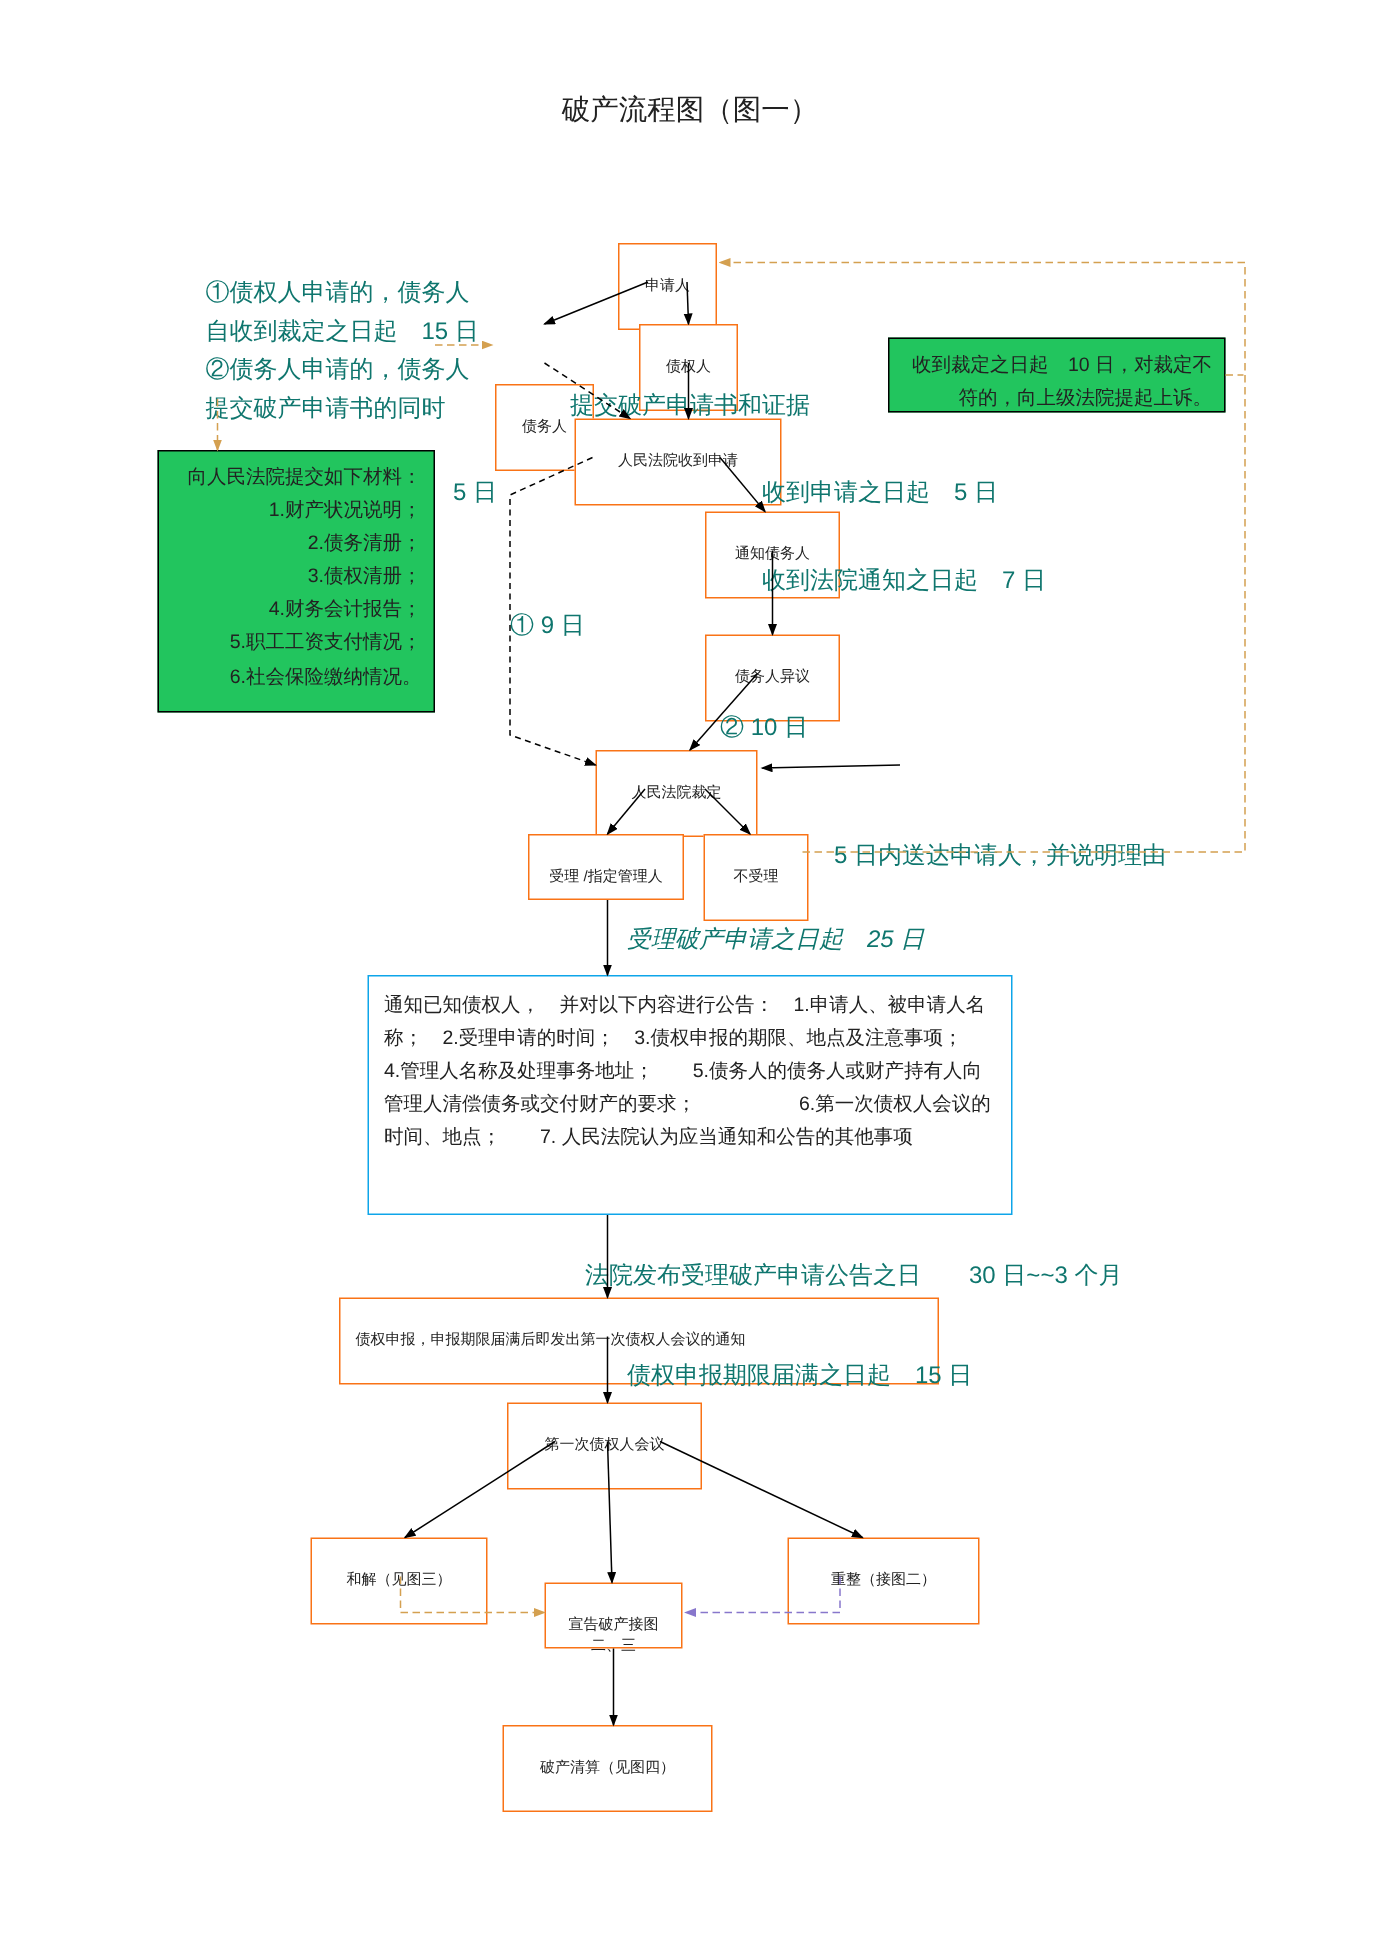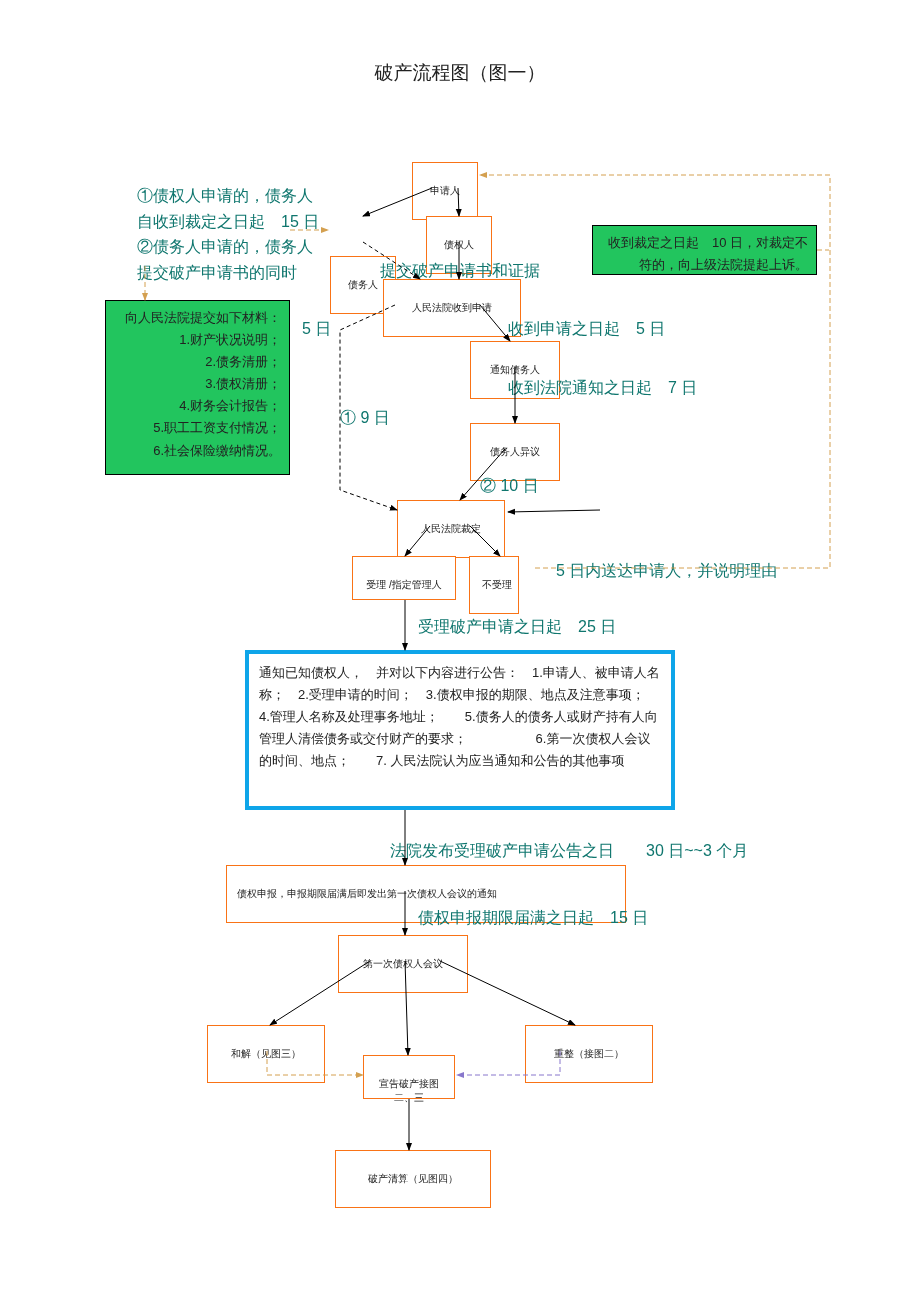--- a/index.html
+++ b/index.html
@@ -47,21 +47,21 @@
       background: #22c55e;
       font-size: 13px;
       color: #222;
       padding: 6px 8px;
       box-sizing: border-box;
       line-height: 1.7;
       text-align: right;
     }
     .wide-box {
       position: absolute;
-      border: 4px solid #0ea5e9;
+      border: 1px solid #0ea5e9;
       background: #fff;
       font-size: 13px;
       color: #222;
       padding: 8px 10px;
       box-sizing: border-box;
       line-height: 1.7;
       text-align: left;
     }
     svg {
       position: absolute;
@@ -112,40 +112,40 @@
   <div class="text" style="left:340px;top:405px;">① 9 日</div>
 
   <div class="box" style="left:470px;top:423px;width:90px;">债务人异议</div>
 
   <div class="text" style="left:480px;top:473px;">② 10 日</div>
 
   <div class="box" style="left:397px;top:500px;width:108px;">人民法院裁定</div>
 
 
   <div class="box" style="left:352px;top:556px;width:104px;height:44px;">受理 /指定管理人</div>
-  <div class="box" style="left:469px;top:556px;width:50px;text-align:right;">不受理</div>
+  <div class="box" style="left:469px;top:556px;width:70px;">不受理</div>
 
   <div class="text" style="left:556px;top:558px;">5 日内送达申请人，并说明理由</div>
-  <div class="text" style="left:418px;top:614px;">受理破产申请之日起　25 日</div>
+  <div class="text" style="left:418px;top:614px;font-style:italic;">受理破产申请之日起　25 日</div>
 
   <div class="wide-box" style="left:245px;top:650px;width:430px;height:160px;">通知已知债权人，　并对以下内容进行公告：　1.申请人、被申请人名称；　2.受理申请的时间；　3.债权申报的期限、地点及注意事项；　4.管理人名称及处理事务地址；　　5.债务人的债务人或财产持有人向管理人清偿债务或交付财产的要求；　　　　　 6.第一次债权人会议的时间、地点；　　7. 人民法院认为应当通知和公告的其他事项</div>
 
   <div class="text" style="left:390px;top:838px;">法院发布受理破产申请公告之日　　30 日~~3 个月</div>
 
   <div class="box" style="left:226px;top:865px;width:400px;text-align:left;padding-left:10px;">债权申报，申报期限届满后即发出第一次债权人会议的通知</div>
 
   <div class="text" style="left:418px;top:905px;">债权申报期限届满之日起　15 日</div>
 
   <div class="box" style="left:338px;top:935px;width:130px;">第一次债权人会议</div>
 
   <div class="box" style="left:207px;top:1025px;width:118px;">和解（见图三）</div>
   <div class="box" style="left:363px;top:1055px;width:92px;height:44px;">宣告破产接图二、三</div>
   <div class="box" style="left:525px;top:1025px;width:128px;">重整（接图二）</div>
 
-  <div class="box" style="left:335px;top:1150px;width:156px;">破产清算（见图四）</div>
+  <div class="box" style="left:335px;top:1150px;width:140px;">破产清算（见图四）</div>
 
   <svg width="920" height="1303">
     <defs>
       <marker id="arrow" markerWidth="8" markerHeight="8" refX="7" refY="3" orient="auto">
         <path d="M0,0 L8,3 L0,6 Z" fill="#000"></path>
       </marker>
       <marker id="arrow-orange" markerWidth="8" markerHeight="8" refX="7" refY="3" orient="auto">
         <path d="M0,0 L8,3 L0,6 Z" fill="#d4a050"></path>
       </marker>
       <marker id="arrow-purple" markerWidth="8" markerHeight="8" refX="7" refY="3" orient="auto">

